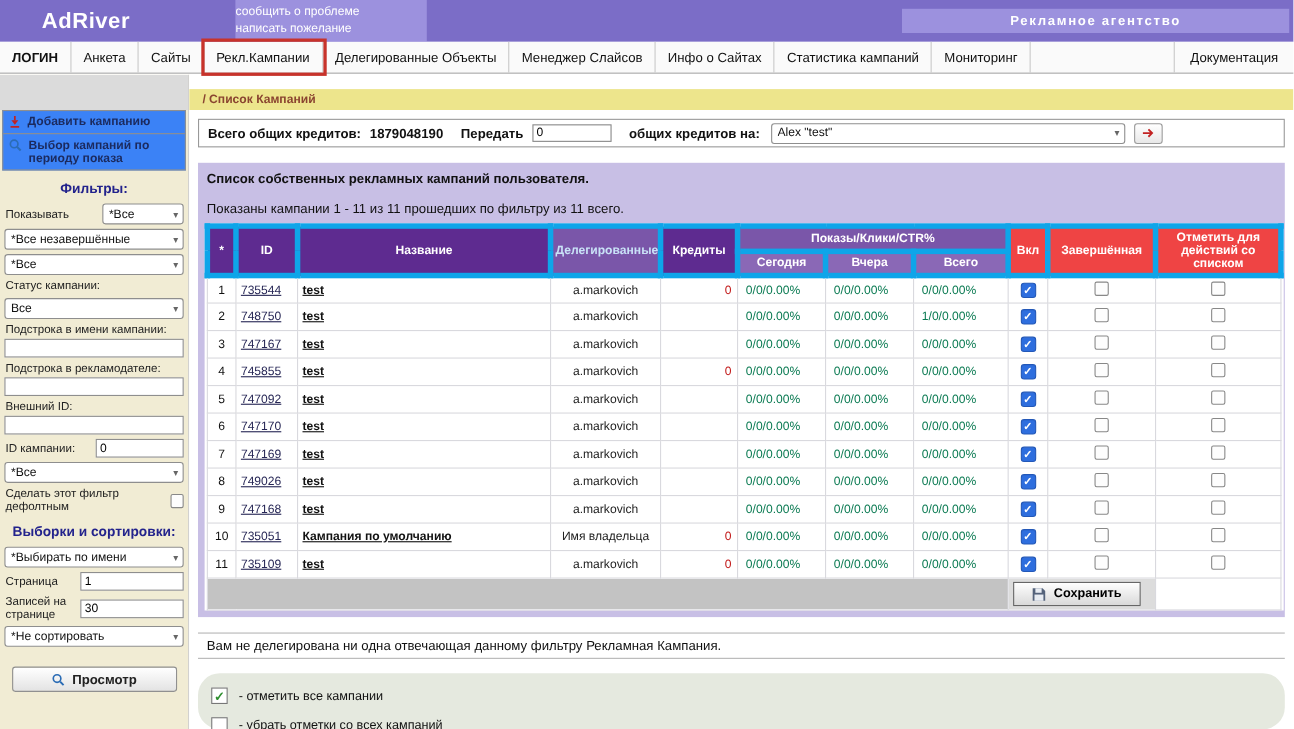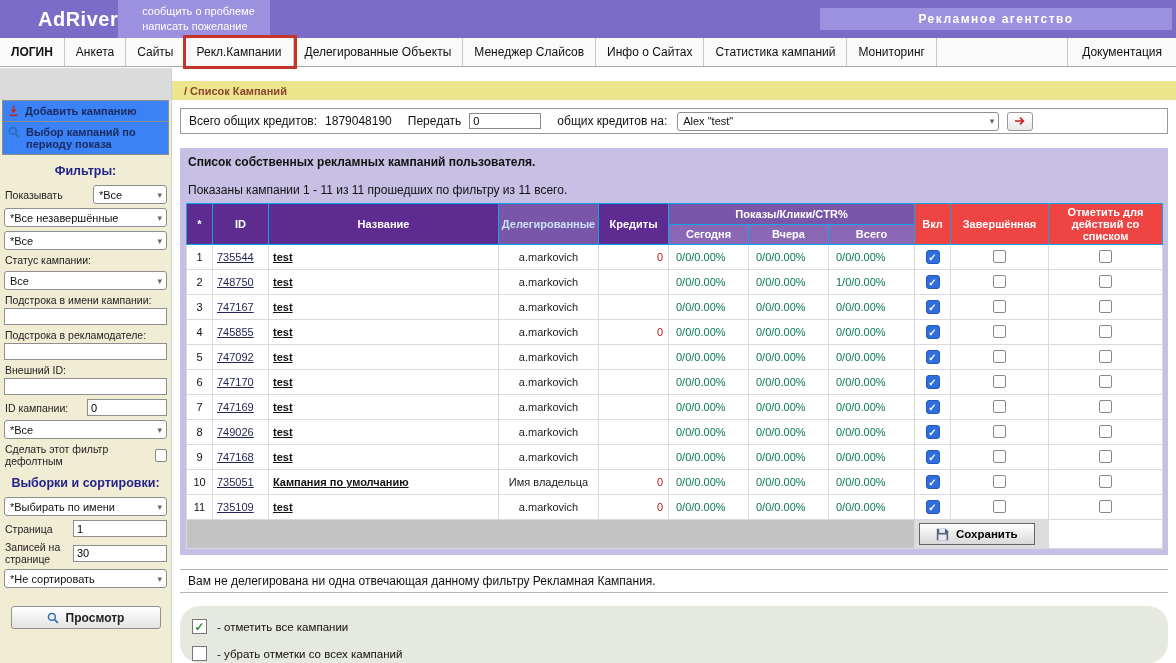--- a/index.html
+++ b/index.html
@@ -3,21 +3,21 @@
 <meta charset="utf-8">
 <style>
   * { box-sizing: border-box; }
   body {
     margin: 0; width: 1176px; height: 663px; position: relative;
     font-family: "Liberation Sans", sans-serif; background: #fff; overflow: hidden;
   }
   
   .header { position: absolute; top: 0; left: 0; right: 0; height: 38px; background: #7B6DC7; display: flex; align-items: center; }
   .logo { margin-left: 38px; font-size: 20px; font-weight: bold; color: #fff; letter-spacing: .5px; }
-  .hdr-btns { background: #9C91DE; height: 38px; display: flex; flex-direction: column; justify-content: center; padding: 0 24px; width: 152px; }
+  .hdr-btns { margin-left: 96px; background: #9C91DE; height: 38px; display: flex; flex-direction: column; justify-content: center; padding: 0 0; width: 174px; }
   .hdr-btn { color: #fff; font-size: 11px; line-height: 15px; cursor: pointer; white-space: nowrap; }
   .agency { margin-left: auto; margin-right: 4px; background: #9C91DE; color: #fff; font-weight: bold; font-size: 12px; letter-spacing: 1.5px; padding: 4px 0; width: 352px; text-align: center; }
   
   .navbar { position: absolute; top: 38px; left: 0; right: 0; height: 29px; background: #FAFAFA; border-bottom: 1px solid #A9A9A9; display: flex; font-size: 12px; color: #111; }
   .tab { display: flex; align-items: center; padding: 0 11px; border-right: 1px solid #C9C9C9; cursor: pointer; position: relative; white-space: nowrap; }
   .tab.bold { font-weight: bold; }
   .tab.hl { outline: 3px solid #C7332B; outline-offset: 0px; z-index: 2; }
   .tab-right { margin-left: auto; display: flex; align-items: center; padding: 0 14px; border-left: 1px solid #C9C9C9; cursor: pointer; white-space: nowrap; }
   
   .content { position: absolute; top: 68px; left: 0; right: 0; bottom: 0; display: flex; }
@@ -37,30 +37,30 @@
   .sel-sm { width: 74px; flex: 0 0 74px; margin: 0; }
   .sb-input { height: 17px; border: 1px solid #8E8E8E; background: #fff; font-size: 11px; margin: 1px 4px 0; padding: 0 3px; font-family: inherit; }
   .sb-input-sm { width: 80px; flex: 0 0 80px; margin: 0; }
   .sb-input-md { width: 94px; flex: 0 0 94px; margin: 0; }
   .sb-view { margin: 18px auto 10px; display: flex; align-items: center; gap: 7px; justify-content: center; width: 150px; height: 23px; background: linear-gradient(#FFFFFF, #E3E3E3); border: 1px solid #909090; border-radius: 3px; font-weight: bold; font-size: 12px; color: #222; font-family: inherit; cursor: pointer; }
   
   .main { flex: 1 1 auto; display: flex; flex-direction: column; background: #fff; overflow: hidden; }
   .main-spacer { height: 13px; flex: 0 0 auto; }
   .breadcrumb { height: 19px; background: #EDE58C; display: flex; align-items: center; padding-left: 12px; font-size: 11px; font-weight: bold; color: #8A4430; flex: 0 0 auto; }
   .credits-bar { margin: 8px 8px 0; border: 1px solid #999; height: 26px; display: flex; align-items: center; gap: 8px; padding: 0 8px; font-size: 12px; flex: 0 0 auto; }
-  .cl { font-weight: normal; color: #111; white-space: nowrap; }
+  .cl { font-weight: bold; color: #111; white-space: nowrap; }
   .credits-input { width: 72px; height: 16px; border: 1px solid #888; font-size: 11px; padding: 0 3px; font-family: inherit; }
   .credits-bar .sel { margin: 0 0 0 2px; flex: 0 0 322px; height: 19px; }
   .arrow-btn { width: 26px; height: 19px; border: 1px solid #999; border-radius: 3px; background: linear-gradient(#FFF, #E8E8E8); display: flex; align-items: center; justify-content: center; cursor: pointer; padding: 0; }
   
   .table-wrap { margin: 14px 8px 0; background: #C8BFE5; padding: 6px; flex: 0 0 auto; }
   .tbl-title { font-size: 12px; font-weight: bold; color: #111; margin: 1px 0 2px 2px; }
   .tbl-subtitle { font-size: 12px; color: #111; margin: 14px 0 6px 2px; }
   table { width: 100%; border-collapse: collapse; table-layout: fixed; background: #fff; }
-  th { font-size: 11px; color: #fff; font-weight: bold; border: 1px solid #0ea5e9; padding: 2px; text-align: center; line-height: 12px; }
+  th { font-size: 11px; color: #fff; font-weight: bold; border: 5px solid #0ea5e9; padding: 2px; text-align: center; line-height: 12px; }
   .th-dark  { background: #5E2B90; }
   .th-mid   { background: #7A56A9; }
   .th-sub   { background: #8A68B6; }
   .th-right { background: #ef4444; }
   .th-adv   { background: #7A56A9; color: #C9E2F7; }
   td { font-size: 11px; color: #111; border: 1px solid #D9D9DE; height: 25px; padding: 0 4px; background: #fff; overflow: hidden; white-space: nowrap; }
   .c-num { text-align: center; }
   td a { text-decoration: underline; cursor: pointer; }
   .c-id a { color: #262655; }
   .c-name a { color: #111; font-weight: bold; }

